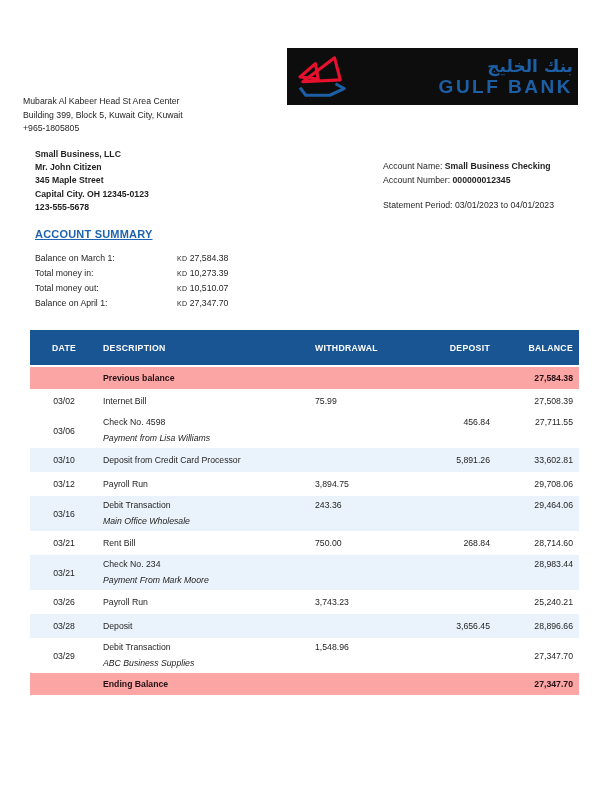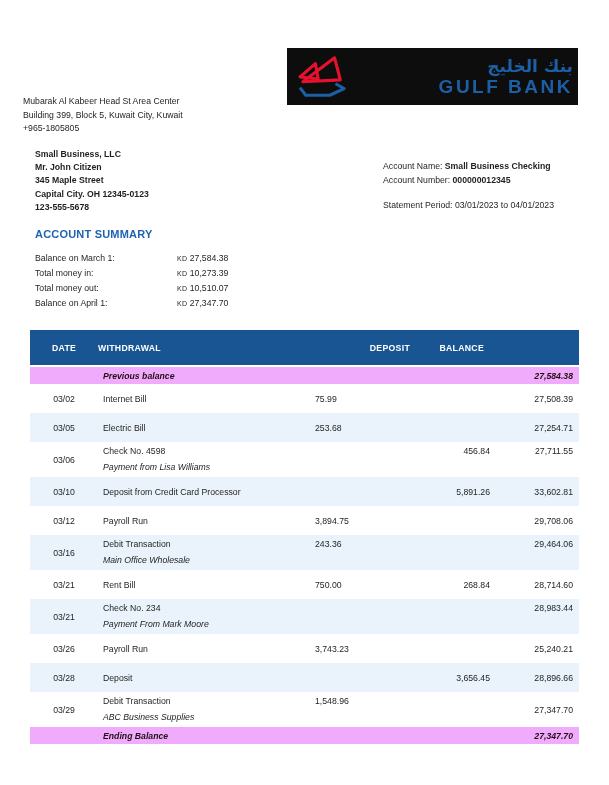--- a/index.html
+++ b/index.html
@@ -28,38 +28,38 @@
   }
 
   
   .bank-address{position:absolute;left:23px;top:95px;font-size:8.7px;line-height:13.5px;color:#1f1f1f;}
   .customer-block{position:absolute;left:35px;top:148px;font-size:8.7px;line-height:13.2px;font-weight:bold;color:#1f1f1f;}
   .account-block{position:absolute;left:383px;top:160px;font-size:8.7px;line-height:13.5px;color:#1f1f1f;}
   .account-block .row span.val{font-weight:bold;}
   .account-block .period{margin-top:12px;}
 
   
-  .summary-title{position:absolute;left:35px;top:228px;font-size:11px;font-weight:bold;color:#1f63b0;letter-spacing:0.2px;}
+  .summary-title{position:absolute;left:35px;top:228px;font-size:11px;font-weight:bold;color:#1f63b0;letter-spacing:0.2px;text-decoration:underline;}
   .summary{position:absolute;left:35px;top:251px;font-size:8.7px;color:#1f1f1f;}
   .summary .srow{display:grid;grid-template-columns:142px auto;line-height:14px;}
   .summary .cur{font-size:7px;letter-spacing:0.3px;}
 
   
   .table{position:absolute;left:30px;top:330px;width:549px;font-size:8.7px;color:#1f1f1f;}
   .trow{display:grid;grid-template-columns:68px 217px 95px 80px 89px;align-items:center;}
   .thead{background:#1a5593;color:#ffffff;font-weight:bold;height:35px;letter-spacing:0.3px;margin-bottom:2px;}
   .thead .c{padding-top:1px;}
-  .redrow{background:#f0abfc;color:#241014;font-weight:bold;height:17px;font-style:italic;}
+  .redrow{background:#fca5a5;color:#241014;font-weight:bold;height:22px;}
   .c{box-sizing:border-box;}
   .c.date{text-align:center;}
   .c.desc{padding-left:5px;}
   .c.wd{text-align:left;}
   .c.dp{text-align:right;padding-right:0px;}
   .c.bal{text-align:right;padding-right:6px;}
-  .data-row{height:29px;background:#ffffff;}
+  .data-row{height:24px;background:#ffffff;}
   .data-row.alt{background:#eaf3fb;}
   .data-row.two-line{height:35px;}
   .two-line .c{align-self:start;padding-top:4px;}
   .two-line .c.date{align-self:center;padding-top:0;}
   .two-line.bal-center .c.bal{align-self:center;padding-top:0;}
   .d2{font-style:italic;margin-top:6px;}
   .d2:empty{display:none;}
 </style>
 </head>
 <body>
@@ -115,20 +115,21 @@
     <div class="srow">
       <span>Balance on April 1:</span>
       <span><span class="cur">KD</span> <span>27,347.70</span></span>
     </div>
   </div>
 
   <div class="table">
 
     <div class="trow thead">
       <div class="c date">DATE</div>
+      <div class="c desc">DESCRIPTION</div>
       <div class="c wd">WITHDRAWAL</div>
       <div class="c dp">DEPOSIT</div>
       <div class="c bal">BALANCE</div>
     </div>
 
     <div class="trow redrow">
       <div class="c date"></div>
       <div class="c desc">Previous balance</div>
       <div class="c wd"></div>
       <div class="c dp"></div>
@@ -138,29 +139,20 @@
     <div class="trow data-row">
       <div class="c date">03/02</div>
       <div class="c desc">
           <div class="d1">Internet Bill</div>
         </div>
       <div class="c wd">75.99</div>
       <div class="c dp"></div>
       <div class="c bal">27,508.39</div>
     </div>
 
-    <div class="trow data-row alt">
-      <div class="c date">03/05</div>
-      <div class="c desc">
-          <div class="d1">Electric Bill</div>
-        </div>
-      <div class="c wd">253.68</div>
-      <div class="c dp"></div>
-      <div class="c bal">27,254.71</div>
-    </div>
 
     <div class="trow data-row two-line">
       <div class="c date">03/06</div>
       <div class="c desc">
           <div class="d1">Check No. 4598</div>
           <div class="d2">Payment from Lisa Williams</div>
         </div>
       <div class="c wd"></div>
       <div class="c dp">456.84</div>
       <div class="c bal">27,711.55</div>

